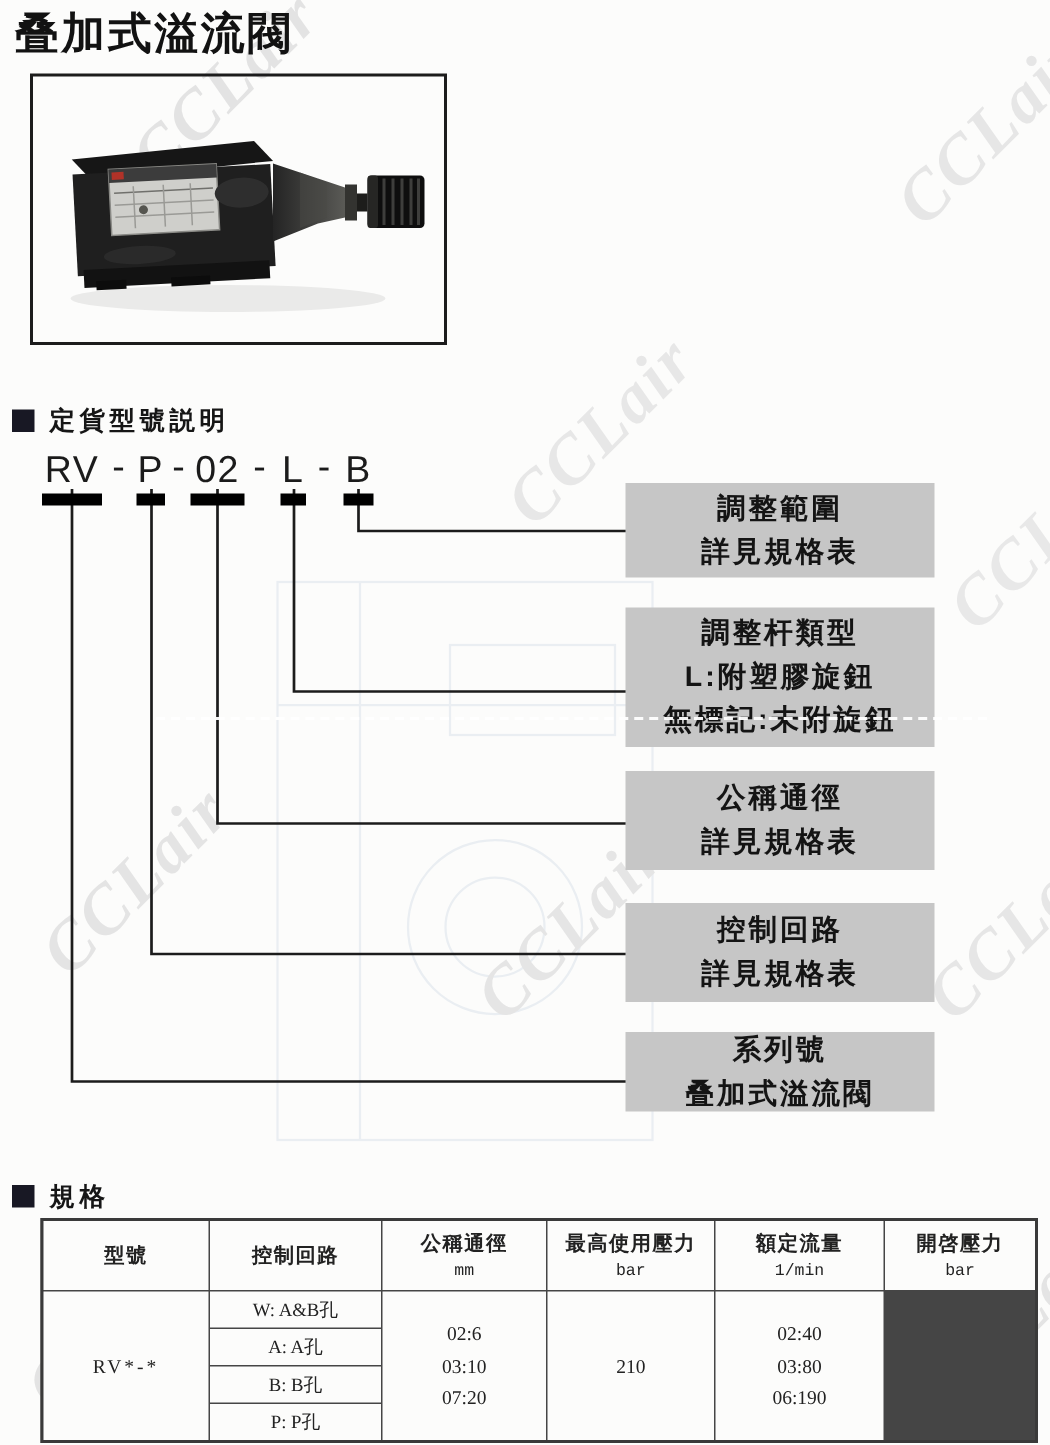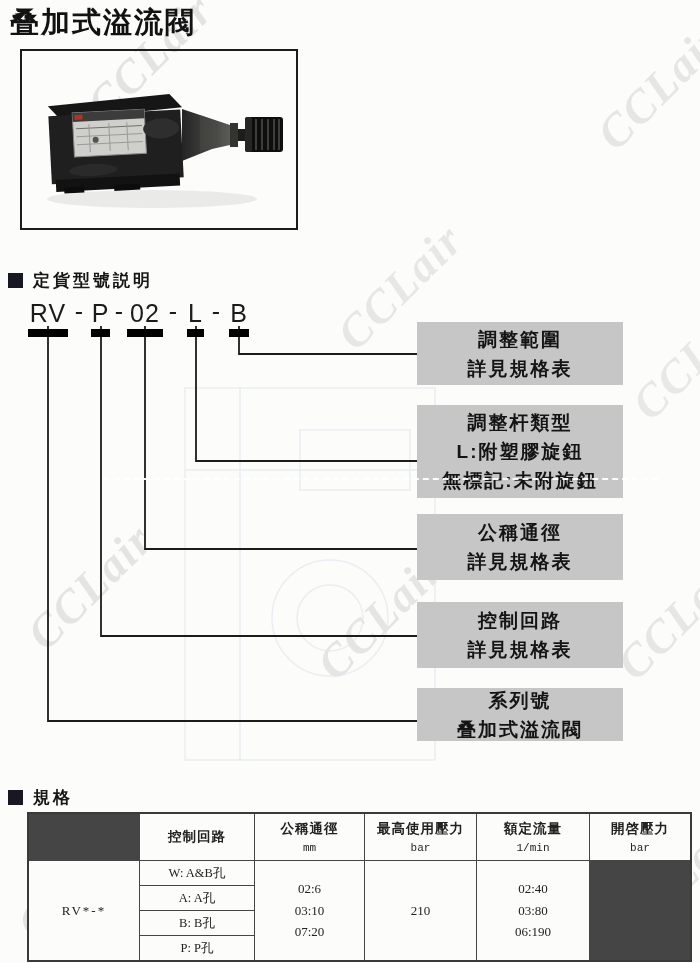--- a/index.html
+++ b/index.html
@@ -276,20 +276,23 @@
 </div>
 
 <div class="scan-dash"></div>
 
 <div class="section-header hdr-specs">
   <span class="bullet"></span>
   <span class="stitle">規格</span>
 </div>
 
 <div class="spec-table">
+  <div class="cell th c-th-model">
+    <div class="t">型號</div>
+  </div>
   <div class="cell th c-th-circuit">
     <div class="t">控制回路</div>
   </div>
   <div class="cell th c-th-diam">
     <div class="t">公稱通徑</div>
     <div class="u">mm</div>
   </div>
   <div class="cell th c-th-press">
     <div class="t">最高使用壓力</div>
     <div class="u">bar</div>

